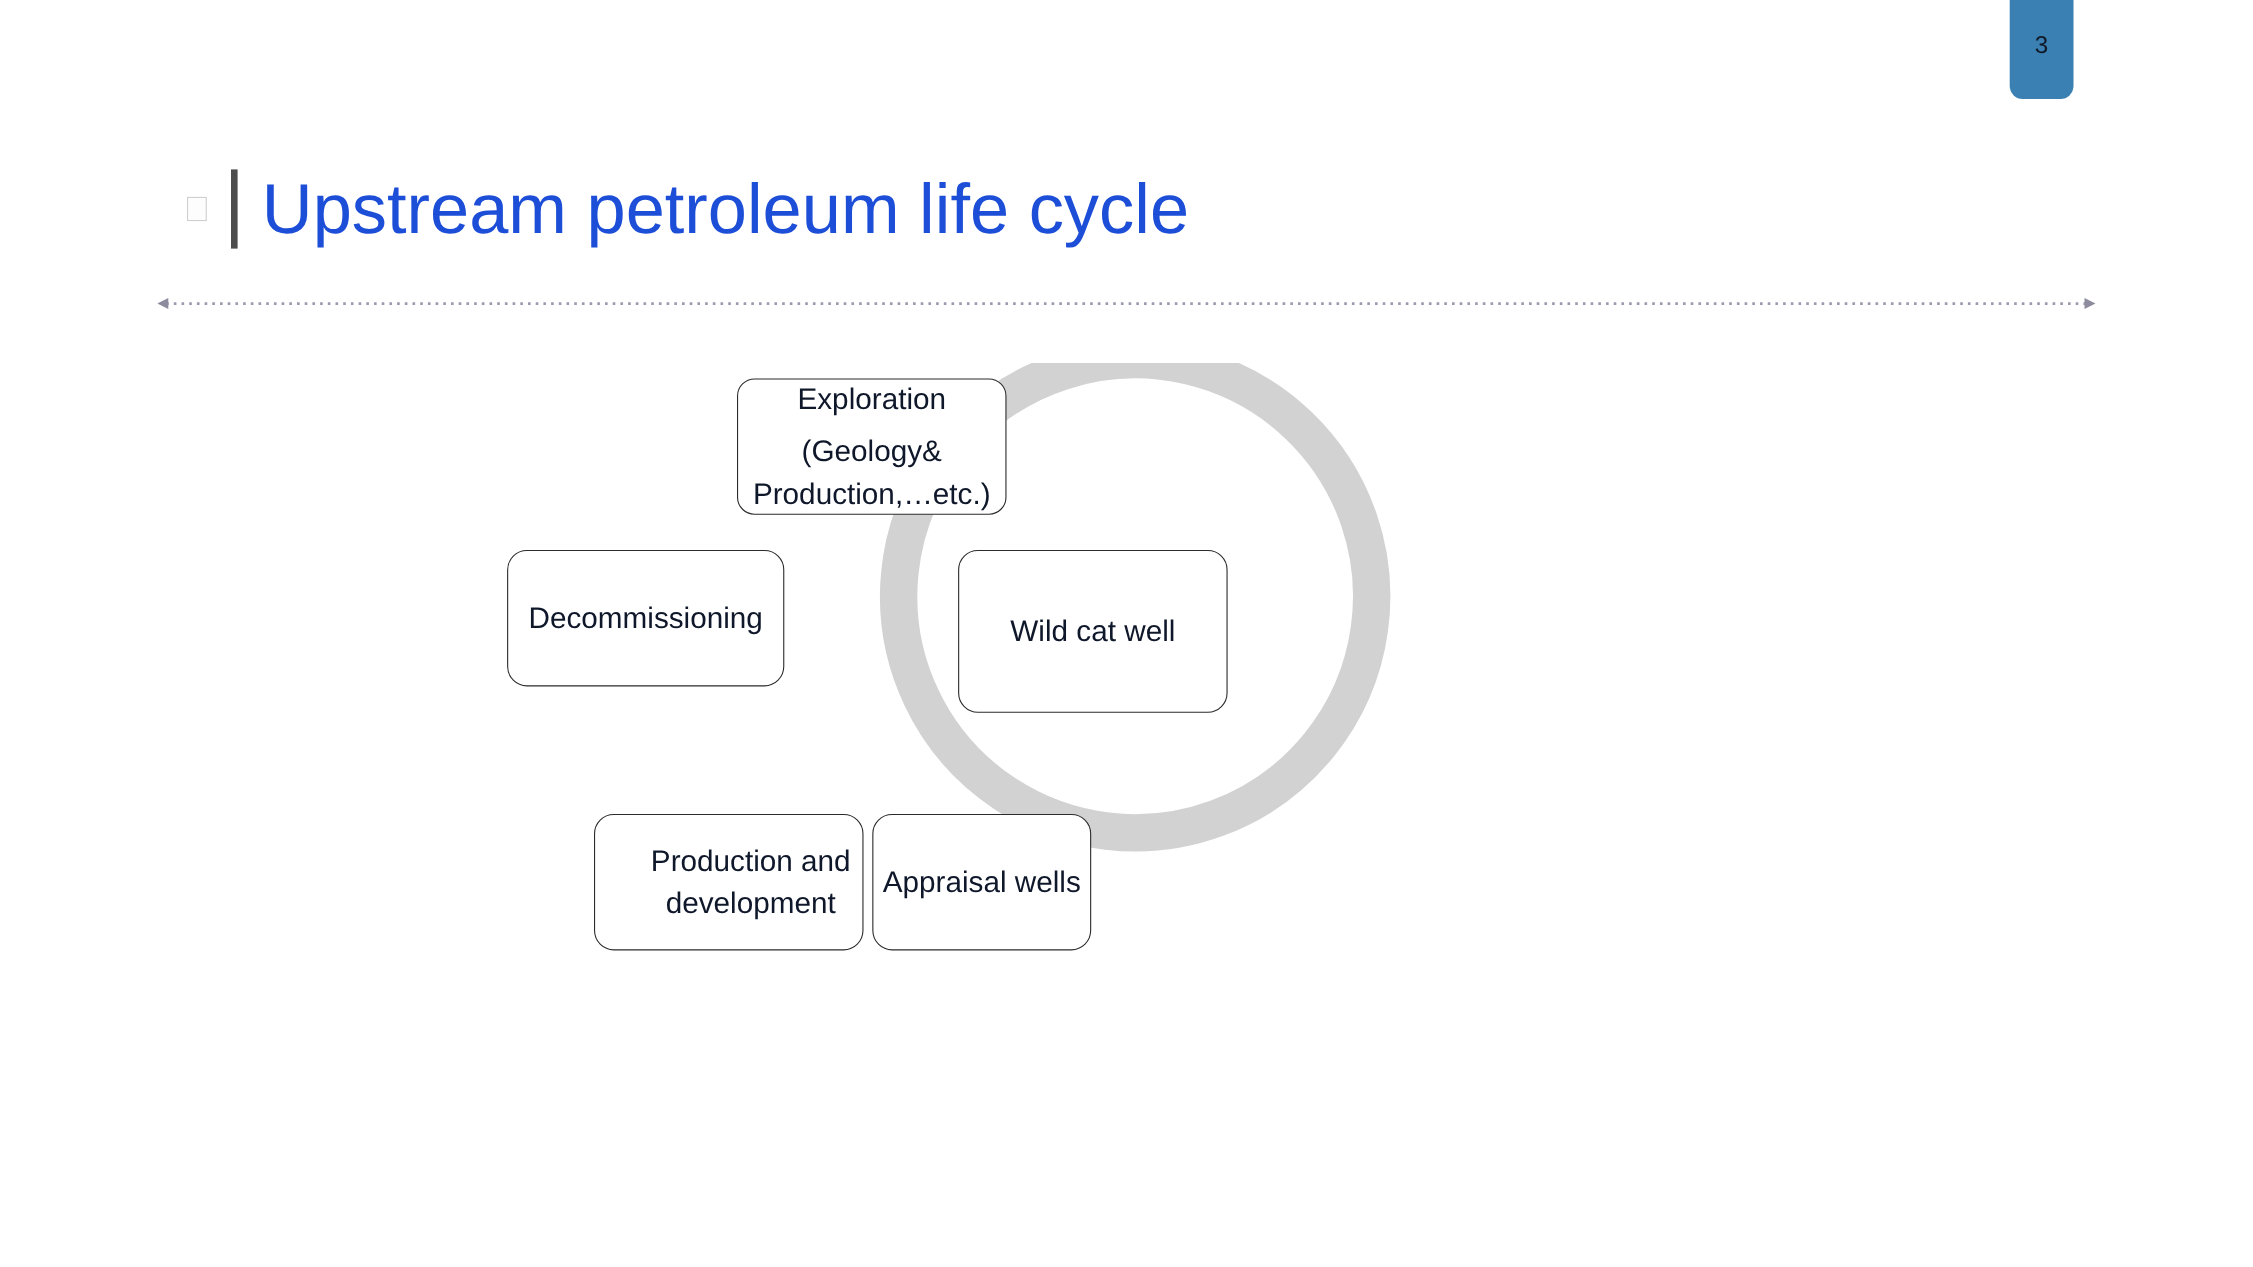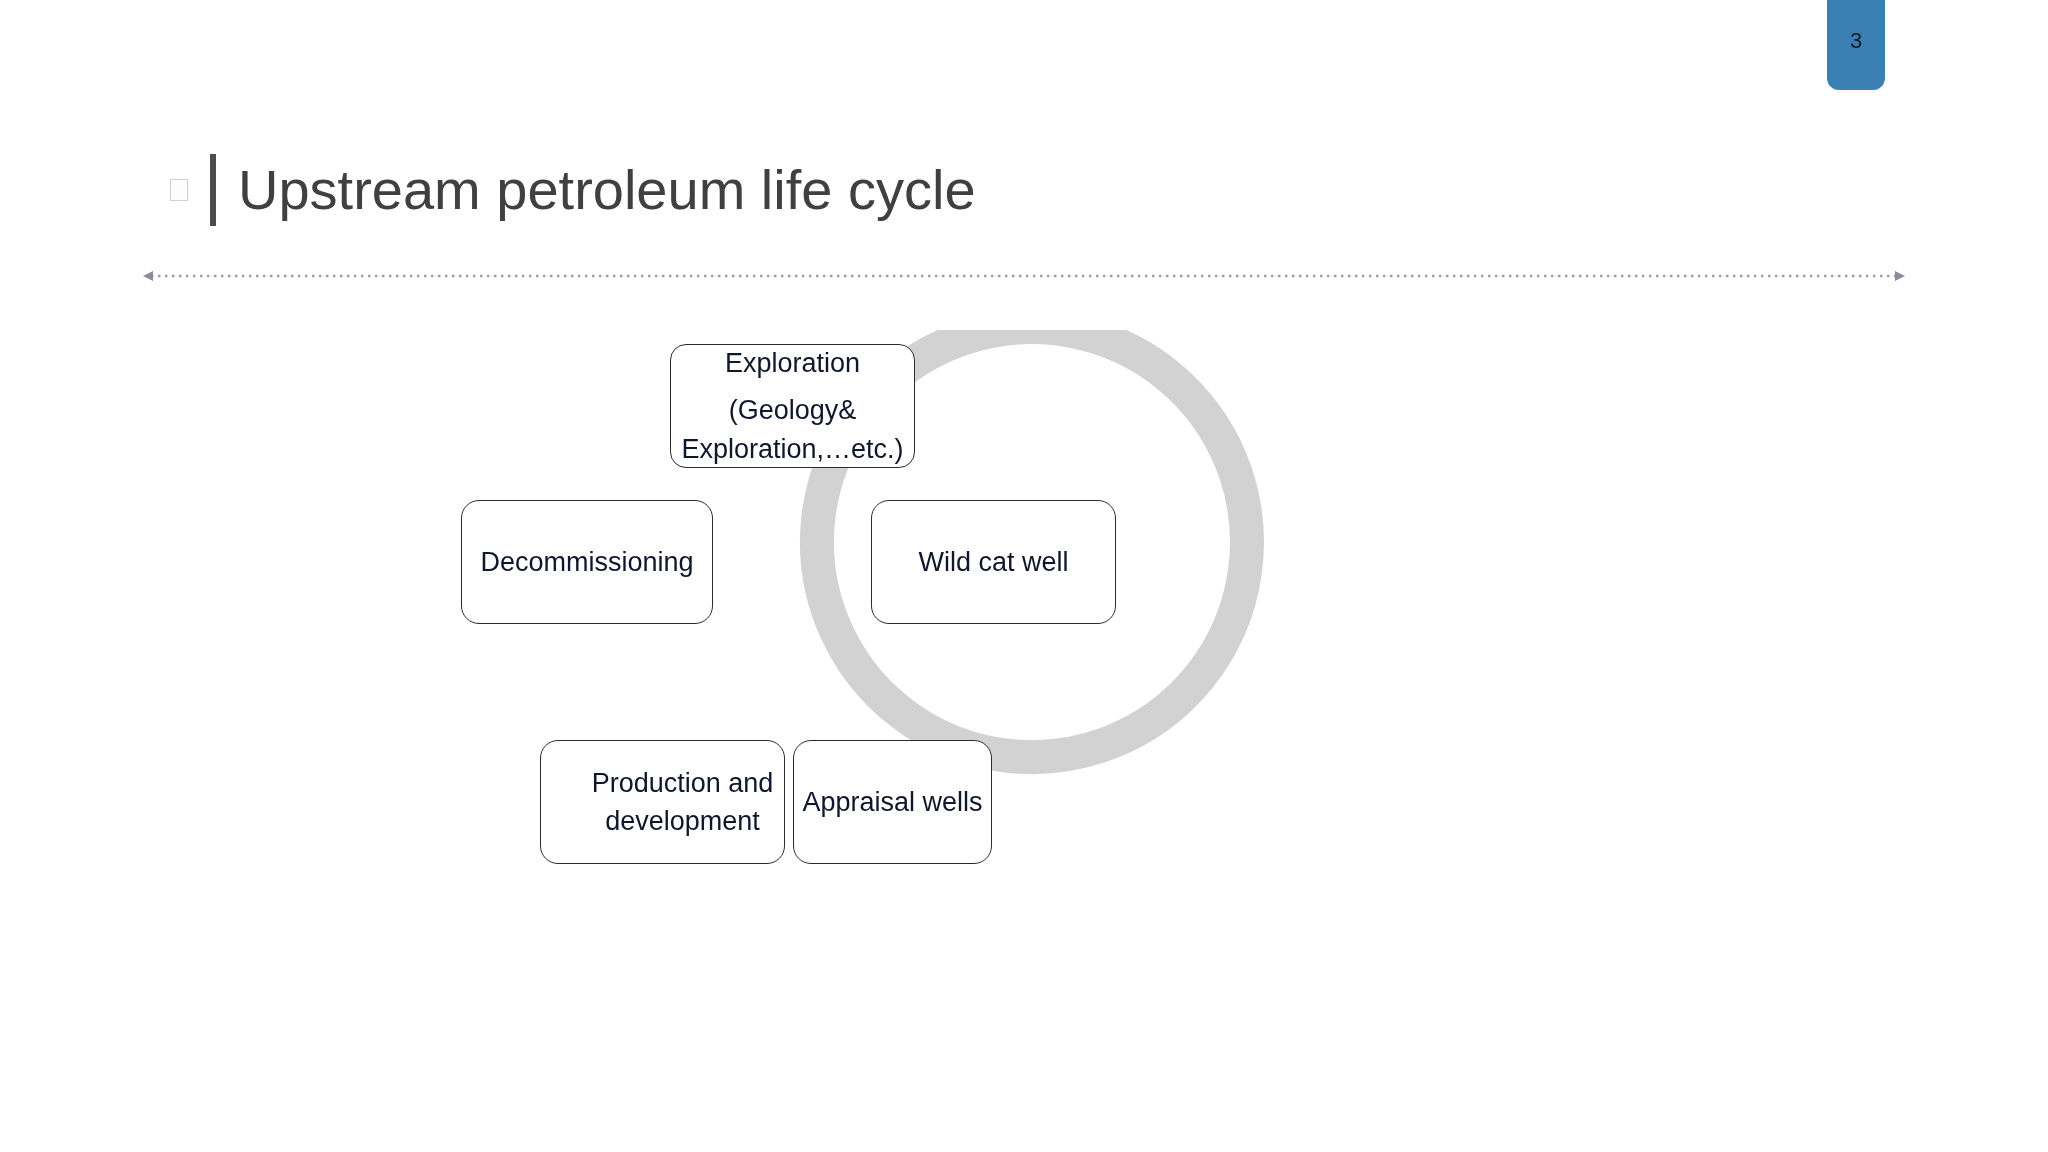--- a/index.html
+++ b/index.html
@@ -64,22 +64,22 @@
     flex: 0 0 auto;
   }
   .title-bar {
     width: 6px;
     height: 72px;
     background: #4d4d4d;
     margin-right: 22px;
     flex: 0 0 auto;
   }
   .title-text {
-    color: #404040;
-    font-size: 56px;
+    color: #1d4ed8;
+    font-size: 64px;
     font-weight: 400;
     line-height: 1;
     white-space: nowrap;
     font-family: "Liberation Sans", "DejaVu Sans", sans-serif;
   }
 
   
   .rule {
     position: absolute;
     left: 143px;
@@ -134,21 +134,21 @@
   .node-decommissioning {
     left: -99px;
     top: 170px;
     width: 252px;
     height: 124px;
   }
   .node-wildcat {
     left: 311px;
     top: 170px;
     width: 245px;
-    height: 124px;
+    height: 148px;
   }
   .node-production {
     left: -20px;
     top: 410px;
     width: 245px;
     height: 124px;
     padding-left: 40px;
   }
   .node-appraisal {
     left: 233px;
@@ -184,21 +184,21 @@
 
       <path d="M 320 60
                A 215 215 0 1 1 291 96" fill="none" stroke="#d2d2d2" stroke-width="34" stroke-linecap="butt"></path>
 
       <polygon points="335,32 268,82 312,103" fill="#d2d2d2"></polygon>
     </svg>
 
     <div class="node node-exploration">
       <span class="line">Exploration</span>
       <span class="line">(Geology&amp;</span>
-      <span class="line">Exploration,…etc.)</span>
+      <span class="line">Production,…etc.)</span>
     </div>
 
     <div class="node node-wildcat">
       <span class="line">Wild cat well</span>
     </div>
 
     <div class="node node-appraisal">
       <span class="line">Appraisal wells</span>
     </div>
 

